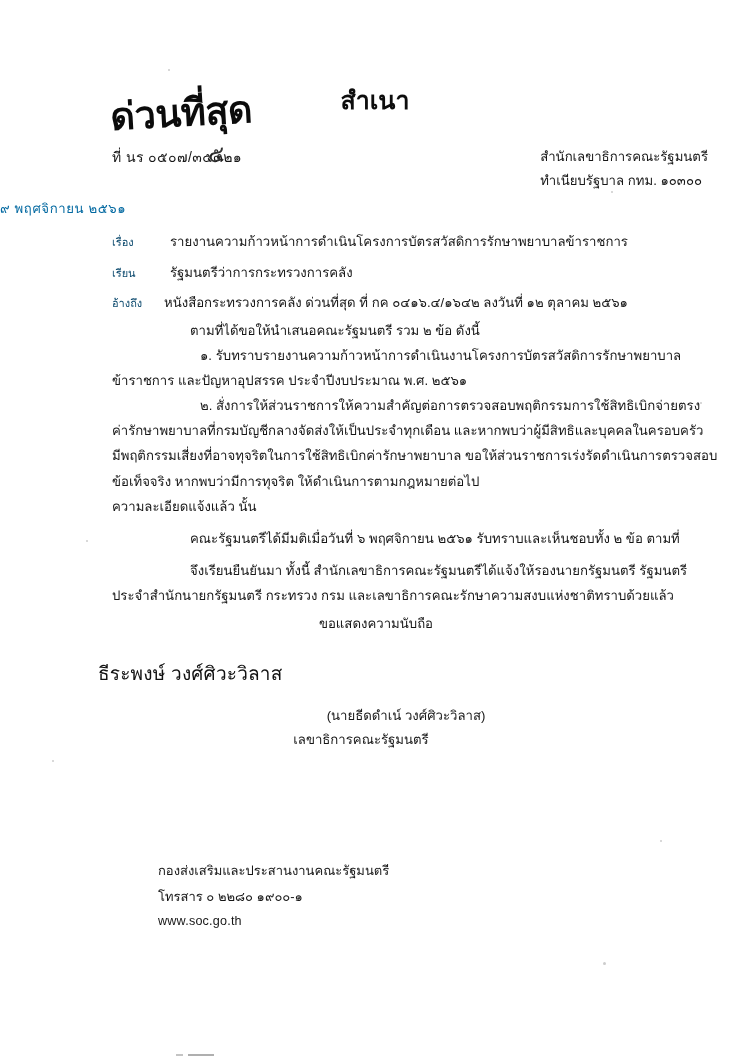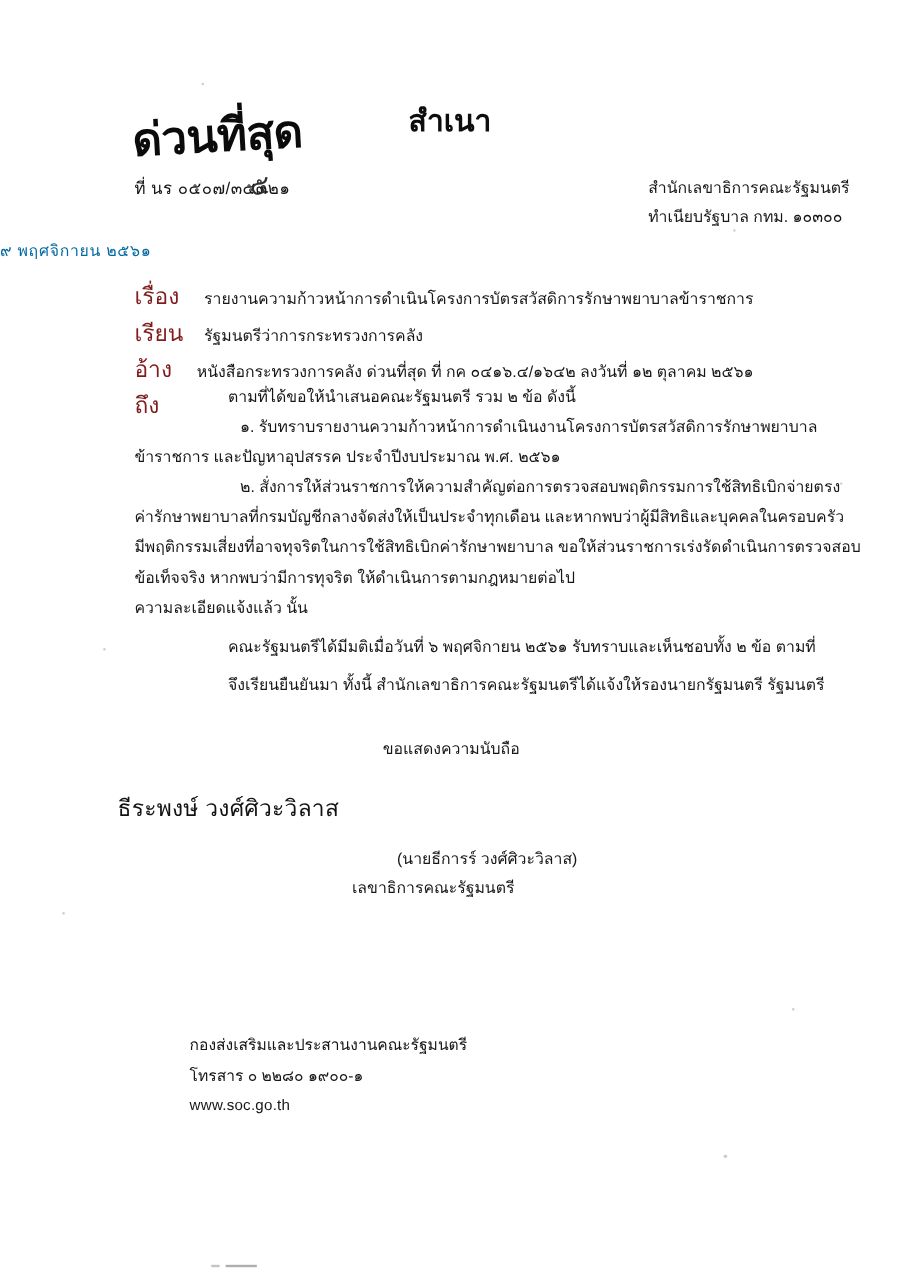--- a/index.html
+++ b/index.html
@@ -101,22 +101,22 @@
   
   .field-row {
     position: absolute;
     left: 112px;
     display: flex;
     align-items: baseline;
   }
   .field-label {
     width: 58px;
     flex: 0 0 58px;
-    font-size: 19px;
-    color: #7f1d1d;
+    font-size: 11px;
+    color: #0c4a6e;
   }
   .field-value {
     font-size: 13.2px;
     color: #161616;
     white-space: nowrap;
   }
   .row-subject { top: 231px; }
   .row-to      { top: 262px; }
   .row-ref     { top: 292px; }
   .row-ref .field-label { width: 52px; flex: 0 0 52px; }
@@ -279,25 +279,26 @@
       <div class="body-line ind-0">ข้าราชการ และปัญหาอุปสรรค ประจำปีงบประมาณ พ.ศ. ๒๕๖๑</div>
       <div class="body-line ind-2">๒.  สั่งการให้ส่วนราชการให้ความสำคัญต่อการตรวจสอบพฤติกรรมการใช้สิทธิเบิกจ่ายตรง</div>
       <div class="body-line ind-0">ค่ารักษาพยาบาลที่กรมบัญชีกลางจัดส่งให้เป็นประจำทุกเดือน และหากพบว่าผู้มีสิทธิและบุคคลในครอบครัว</div>
       <div class="body-line ind-0">มีพฤติกรรมเสี่ยงที่อาจทุจริตในการใช้สิทธิเบิกค่ารักษาพยาบาล ขอให้ส่วนราชการเร่งรัดดำเนินการตรวจสอบ</div>
       <div class="body-line ind-0">ข้อเท็จจริง หากพบว่ามีการทุจริต ให้ดำเนินการตามกฎหมายต่อไป</div>
       <div class="body-line ind-0">ความละเอียดแจ้งแล้ว นั้น</div>
       <div class="gap-sm"></div>
       <div class="body-line ind-1">คณะรัฐมนตรีได้มีมติเมื่อวันที่ ๖ พฤศจิกายน ๒๕๖๑ รับทราบและเห็นชอบทั้ง ๒ ข้อ ตามที่</div>
       <div class="gap-sm"></div>
       <div class="body-line ind-1">จึงเรียนยืนยันมา ทั้งนี้ สำนักเลขาธิการคณะรัฐมนตรีได้แจ้งให้รองนายกรัฐมนตรี รัฐมนตรี</div>
+      <div class="body-line ind-0">ประจำสำนักนายกรัฐมนตรี กระทรวง กรม และเลขาธิการคณะรักษาความสงบแห่งชาติทราบด้วยแล้ว</div>
     </div>
 
   <div class="regards">ขอแสดงความนับถือ</div>
   <div class="signature">ธีระพงษ์  วงศ์ศิวะวิลาส</div>
-  <div class="signer-name">(นายธีการร์  วงศ์ศิวะวิลาส)</div>
+  <div class="signer-name">(นายธีดดำเน์  วงศ์ศิวะวิลาส)</div>
   <div class="signer-title">เลขาธิการคณะรัฐมนตรี</div>
 
   <div class="footer-block">
     <div class="footer-line">กองส่งเสริมและประสานงานคณะรัฐมนตรี</div>
     <div class="footer-line">โทรสาร ๐ ๒๒๘๐ ๑๙๐๐-๑</div>
     <div class="footer-line footer-url">www.soc.go.th</div>
   </div>
 
   <div class="bottom-artifact"></div>
   <div class="bottom-artifact-2"></div>

